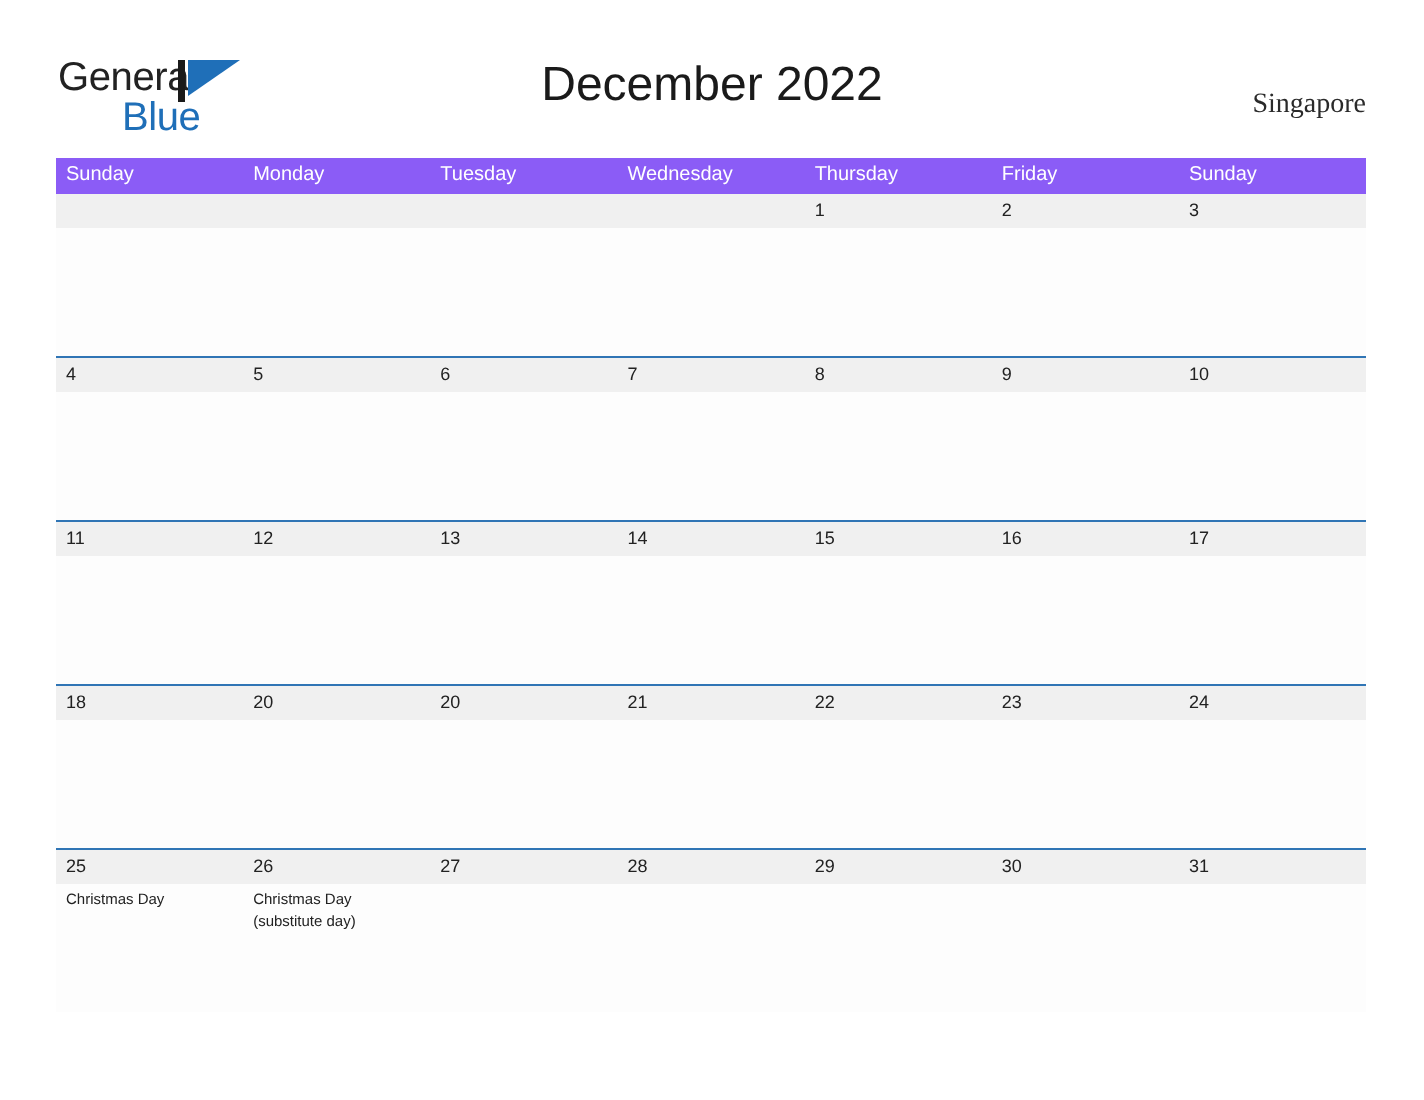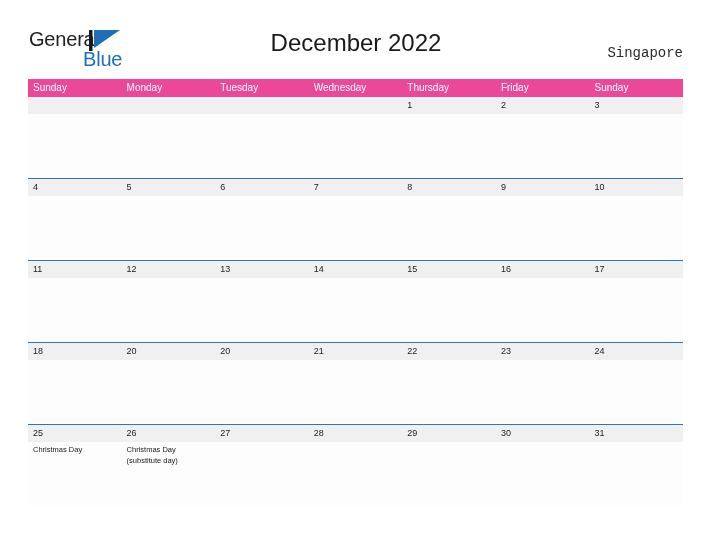--- a/index.html
+++ b/index.html
@@ -58,21 +58,20 @@
     height: 21px;
   }
   .logo-blue {
     position: absolute;
     left: 32px;
     top: 20px;
     font-size: 20px;
     letter-spacing: -0.2px;
     color: #1f6fb8;
     font-family: "Liberation Sans", sans-serif;
-    margin-left: 22px;
   }
 
   .month-title {
     position: absolute;
     left: 0;
     top: 29px;
     width: 712px;
     text-align: center;
     font-size: 24px;
     font-weight: normal;
@@ -80,35 +79,35 @@
     font-family: "Liberation Sans", sans-serif;
     letter-spacing: 0px;
   }
 
   .country {
     position: absolute;
     right: 29px;
     top: 45px;
     font-size: 14px;
     color: #2a2a2a;
-    font-family: Liberation Mono, monospace;
+    font-family: Liberation Serif, serif;
   }
 
   
   .calendar {
     position: absolute;
     left: 28px;
     top: 79px;
     width: 655px;
   }
 
   .weekday-row {
     display: flex;
     width: 100%;
-    background: #ec4899;
+    background: #8b5cf6;
     height: 18px;
   }
   .weekday-cell {
     flex: 1 1 0;
     color: #ffffff;
     font-size: 10px;
     line-height: 18px;
     padding-left: 5px;
     box-sizing: border-box;
     font-family: "Liberation Sans", sans-serif;

